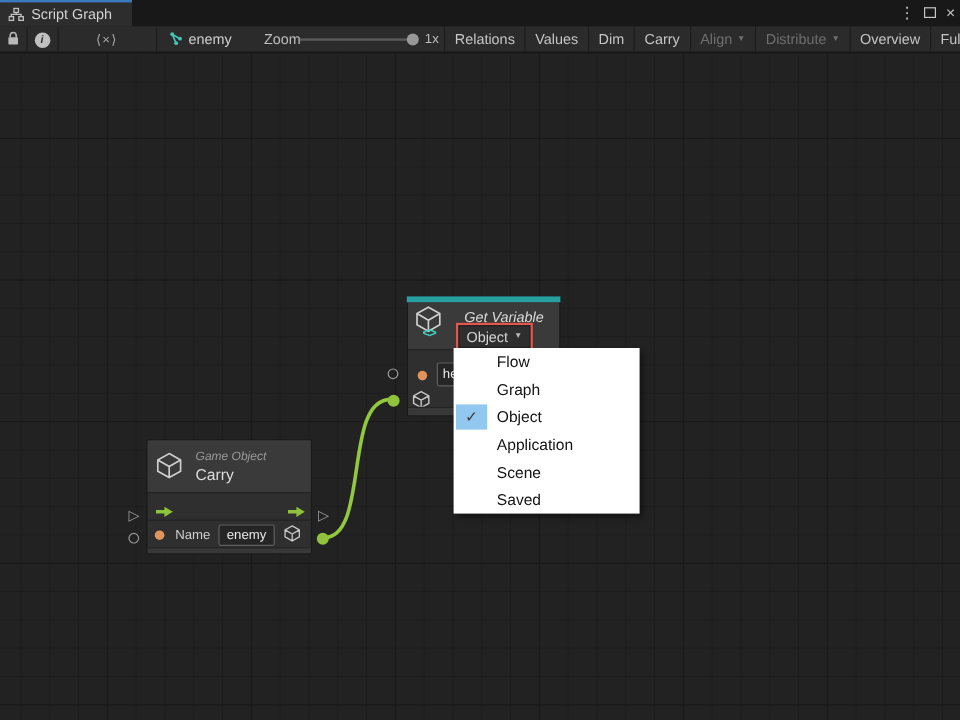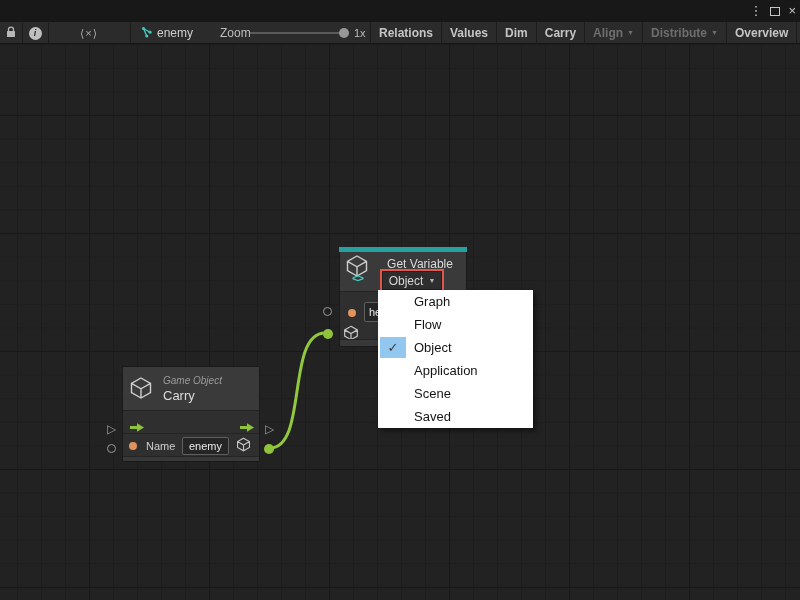--- a/index.html
+++ b/index.html
@@ -22,21 +22,21 @@
   .tsep { position:absolute; top:1px; width:1px; height:20px; background:#1c1c1c; }
   .ticon { position:absolute; top:0; height:22px; display:flex; align-items:center; justify-content:center; }
   #info-circle { width:13px; height:13px; border-radius:50%; background:#c0c0c0; color:#2b2b2b;
     font-size:9px; font-weight:bold; display:flex; align-items:center; justify-content:center; font-style:italic; }
   #code-glyph { font-size:11px; color:#aaa; letter-spacing:1px; }
   #breadcrumb-label { position:absolute; left:157px; top:0; line-height:22px; color:#cfcfcf; }
   #zoom-label { position:absolute; left:220px; top:0; line-height:22px; color:#bdbdbd; }
   #zoom-track { position:absolute; left:250px; top:10px; width:92px; height:2px; background:#5a5a5a; }
   #zoom-knob { position:absolute; left:339px; top:6px; width:10px; height:10px; border-radius:50%; background:#989898; }
   #zoom-value { position:absolute; left:354px; top:0; line-height:22px; font-size:11px; color:#bdbdbd; }
-  #toolbar-buttons { position:absolute; left:370px; right:0; top:0; height:22px; display:flex;font-weight:bold; }
+  #toolbar-buttons { position:absolute; left:370px; right:0; top:0; height:22px; display:flex; }
   .tbtn { height:22px; display:flex; align-items:center; padding:0 8px; border-left:1px solid #1c1c1c;
     white-space:nowrap; flex:1 1 auto; justify-content:center; gap:4px; }
   .tbtn.disabled { color:#6e6e6e;text-align:center; }
   .dd-arrow { font-size:7px; line-height:22px; }
 
   
   #canvas { position:absolute; left:0; top:44px; width:800px; height:556px; background-color:#222;
     background-image:
       linear-gradient(to right,#181818 1px,transparent 1px),
       linear-gradient(to bottom,#181818 1px,transparent 1px),
@@ -57,21 +57,21 @@
   .port-green { position:absolute; width:10px; height:10px; border-radius:50%; background:#8fc33c; }
   .port-triangle { position:absolute; color:#9a9a9a; font-size:12px; line-height:12px; }
   .orange-dot { position:absolute; width:8px; height:8px; border-radius:50%; background:#e0935c; }
   .value-field { position:absolute; background:#252525; border:1px solid #5f5f5f; border-radius:2px;
     color:#e8e8e8; font-size:11px; display:flex; align-items:center; padding:0 4px; }
 
   
   #gv-node { left:339px; top:203px; width:128px; height:100px; }
   #gv-teal { position:absolute; left:-1px; right:-1px; top:-1px; height:5px; background:#26a0a0; }
   #gv-header { top:4px; height:39px; }
-  #gv-title { position:absolute; left:36px; top:9px; width:88px; text-align:center; font-size:12px; color:#dadada; }
+  #gv-title { position:absolute; left:36px; top:9px; width:88px; text-align:center; font-size:12px; color:#dadada;font-style:italic; }
   #gv-cube { position:absolute; left:5px; top:6px; color:#cfcfcf; }
   #gv-codeicon { position:absolute; left:12px; top:24px; color:#3ecfc0; font-weight:bold; font-size:11px; letter-spacing:-1px; }
   #gv-kind-btn { position:absolute; left:42px; top:23px; width:60px; height:19px; background:#2e2e2e;
     border:1px solid #202020; box-shadow:0 0 0 2px #e2564b; display:flex; align-items:center;
     justify-content:center; gap:5px; color:#d6d6d6; font-size:12px; }
   #gv-kind-btn .dd-arrow { color:#b5b5b5; line-height:19px; }
   #gv-name-field { left:24px; top:54px; width:72px; height:20px; }
   #gv-row2-cube { position:absolute; left:3px; top:77px; color:#c5c5c5; }
 
   
@@ -91,20 +91,31 @@
   .menu-item { height:23px; display:flex; align-items:center; color:#141414; font-size:13px; }
   .menu-check { width:26px; height:21px; margin:1px 0 1px 2px; display:flex; align-items:center;
     justify-content:center; font-size:13px; color:#3c3c3c; }
   .menu-check.checked { background:#92c7ef; }
   .menu-label { margin-left:8px; }
 </style>
 </head>
 <body>
 
 <div id="tabbar">
+  <div id="tab">
+    <span class="tab-icon">
+      <svg width="13" height="12" viewBox="0 0 14 12" fill="none" stroke="#c0c0c0" stroke-width="1.2">
+        <rect x="5" y="0.6" width="4" height="3.6"></rect>
+          <rect x="0.6" y="8" width="4" height="3.4"></rect>
+        <rect x="9.4" y="8" width="4" height="3.4"></rect>
+          <path d="M7 4.2 V6 M2.6 8 V6 H11.4 V8"></path>
+      </svg>
+    </span>
+    <span class="tab-label">Script Graph</span>
+  </div>
   <div id="win-controls">
     <span class="glyph">⋮</span>
     <span><span id="maximize-box"></span></span>
     <span class="glyph">×</span>
   </div>
 </div>
 
 <div id="toolbar">
   <div class="ticon" style="left:0;width:22px;">
     <span>
@@ -243,25 +254,25 @@
     </span>
     <div class="node-footer" style="height:7px;"></div>
 
     <span class="port-circle" style="left:-17px;top:59px;"></span>
     <span class="port-green" style="left:-17px;top:81px;"></span>
   </div>
 
   <div id="context-menu">
     <div class="menu-item">
       <span class="menu-check"></span>
+      <span class="menu-label">Flow</span>
+    </div>
+    <div class="menu-item">
+      <span class="menu-check"></span>
       <span class="menu-label">Graph</span>
-    </div>
-    <div class="menu-item">
-      <span class="menu-check"></span>
-      <span class="menu-label">Flow</span>
     </div>
     <div class="menu-item">
       <span class="menu-check checked">✓</span>
       <span class="menu-label">Object</span>
     </div>
     <div class="menu-item">
       <span class="menu-check"></span>
       <span class="menu-label">Application</span>
     </div>
     <div class="menu-item">

